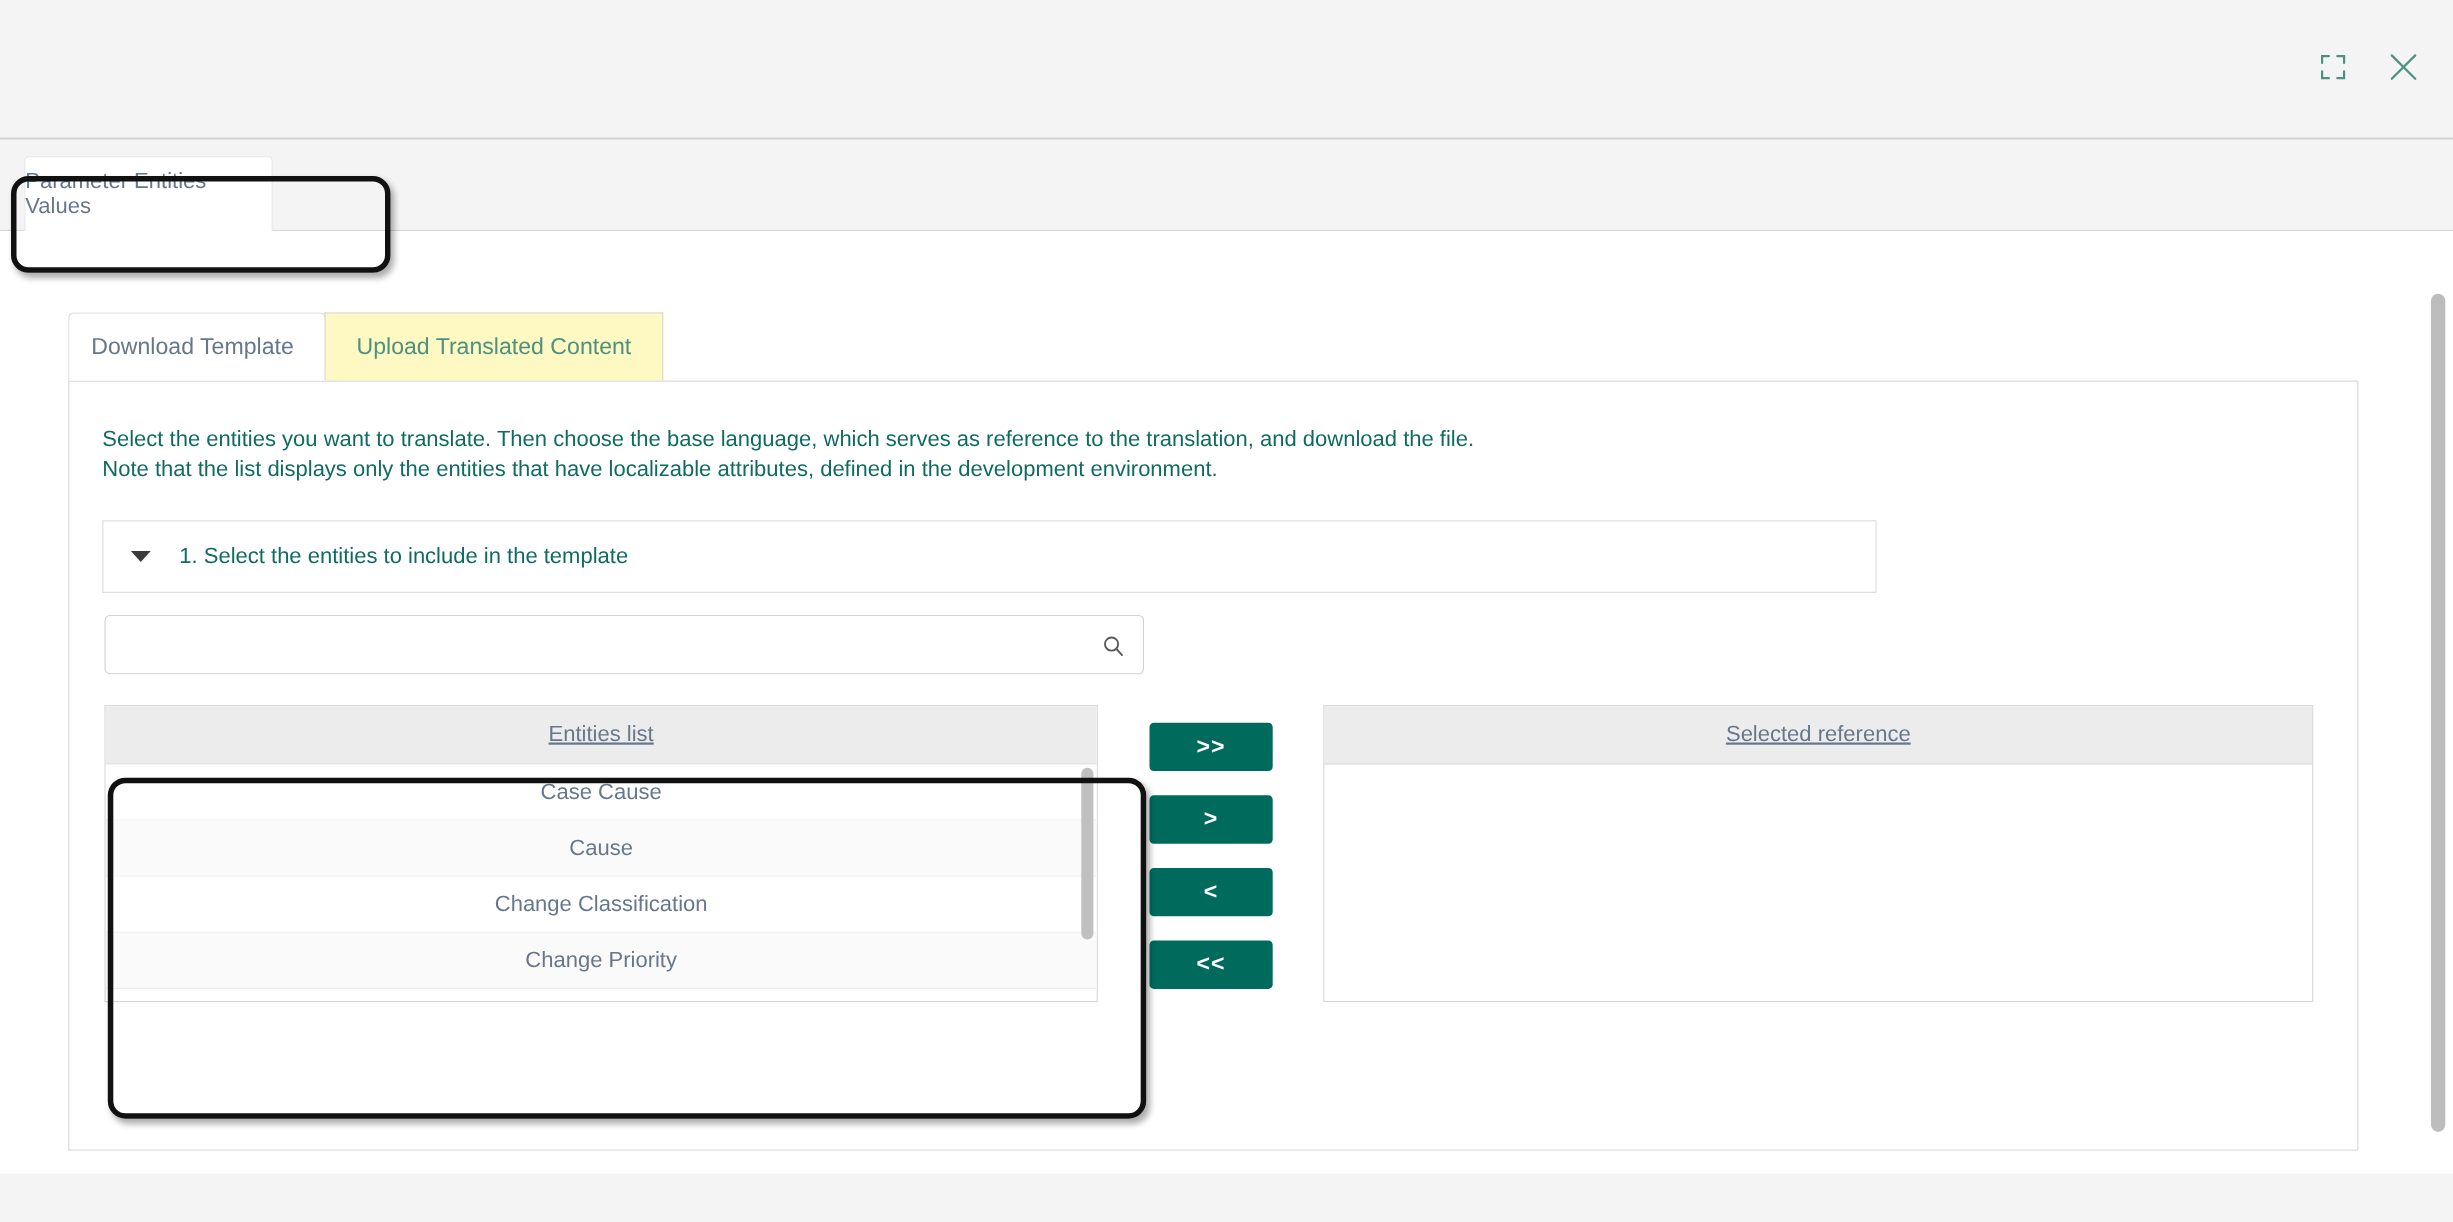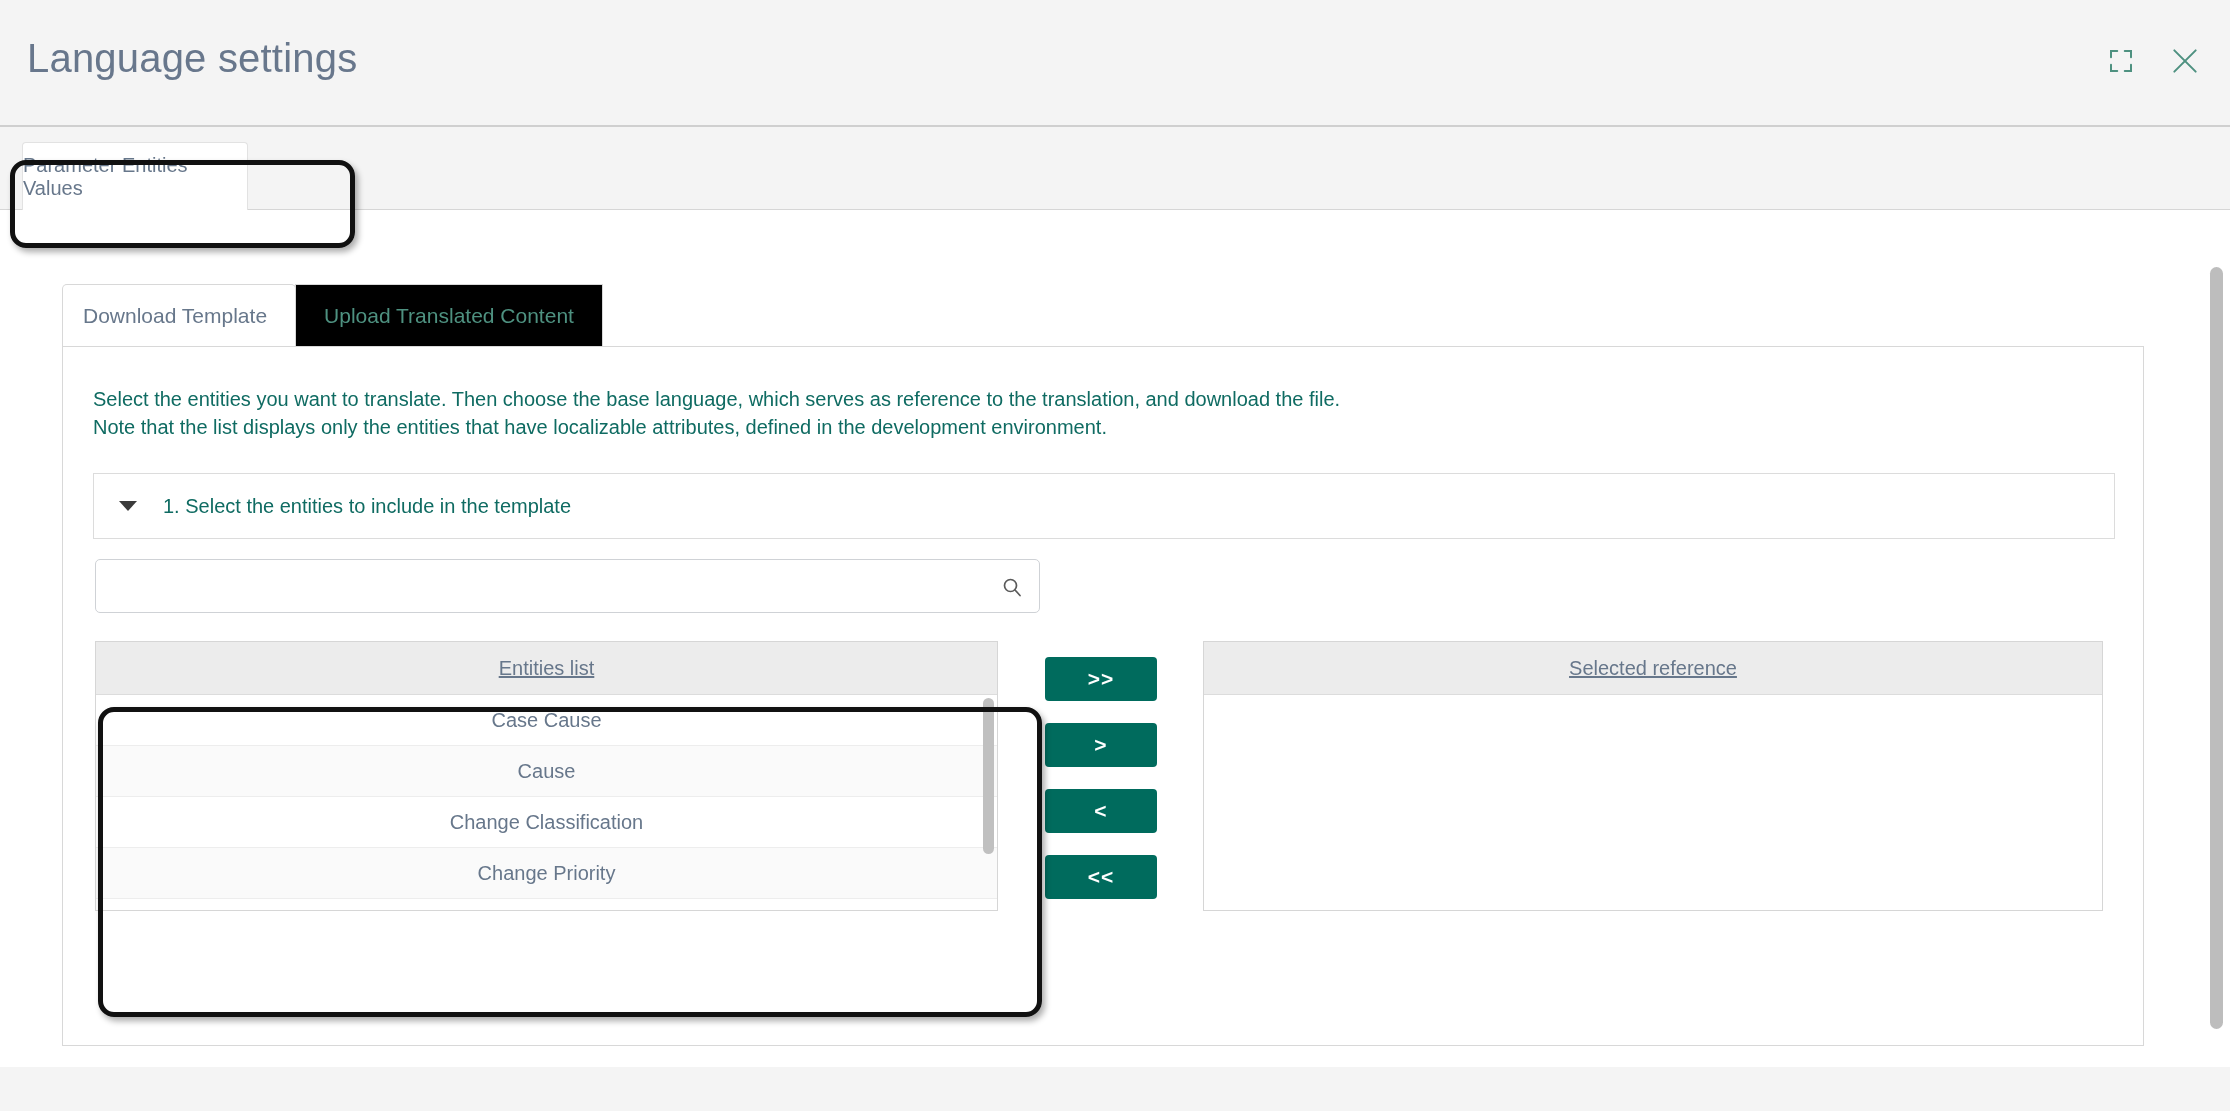--- a/index.html
+++ b/index.html
@@ -105,21 +105,21 @@
   }
   .inner-tab.active {
     background: #ffffff;
     color: #67778b;
     border-radius: 5px 5px 0 0;
     position: relative;
     z-index: 3;
     padding-left: 20px;
   }
   .inner-tab.inactive {
-    background: #000000;
+    background: #fef9c3;
     color: #4e9180;
     margin-left: -1px;
     text-align: right;
   }
 
   .panel {
     position: absolute;
     left: 62px; top: 136px;
     width: 2082px;
     min-height: 700px;
@@ -133,21 +133,21 @@
     font-size: 20px;
     color: #0f6b62;
     line-height: 1.42;
     white-space: nowrap;
   }
 
   
   .accordion {
     position: absolute;
     left: 30px;
-    width: 2022px;
+    width: 1613px;
     height: 66px;
     border: 1px solid #dcdcdc;
     display: flex;
     align-items: center;
     cursor: pointer;
   }
   .accordion.one { top: 126px; background: #ffffff; }
   .caret {
     margin-left: 25px;
     width: 0; height: 0;
@@ -295,21 +295,20 @@
     background: #f4f4f4;
     z-index: 50;
   }
 </style>
 </head>
 <body>
 
 <div class="app">
 
   <div class="header">
-    <div class="page-title">Language settings</div>
     <div class="header-actions">
       <div class="hdr-icon">
         <svg width="30" height="30" viewBox="0 0 24 24" fill="none" stroke="#4e9180" stroke-width="1.6" stroke-linecap="round">
           <polyline points="9,4 4,4 4,9"></polyline>
           <polyline points="15,4 20,4 20,9"></polyline>
           <polyline points="4,15 4,20 9,20"></polyline>
           <polyline points="20,15 20,20 15,20"></polyline>
         </svg>
       </div>
       <div class="hdr-icon">

